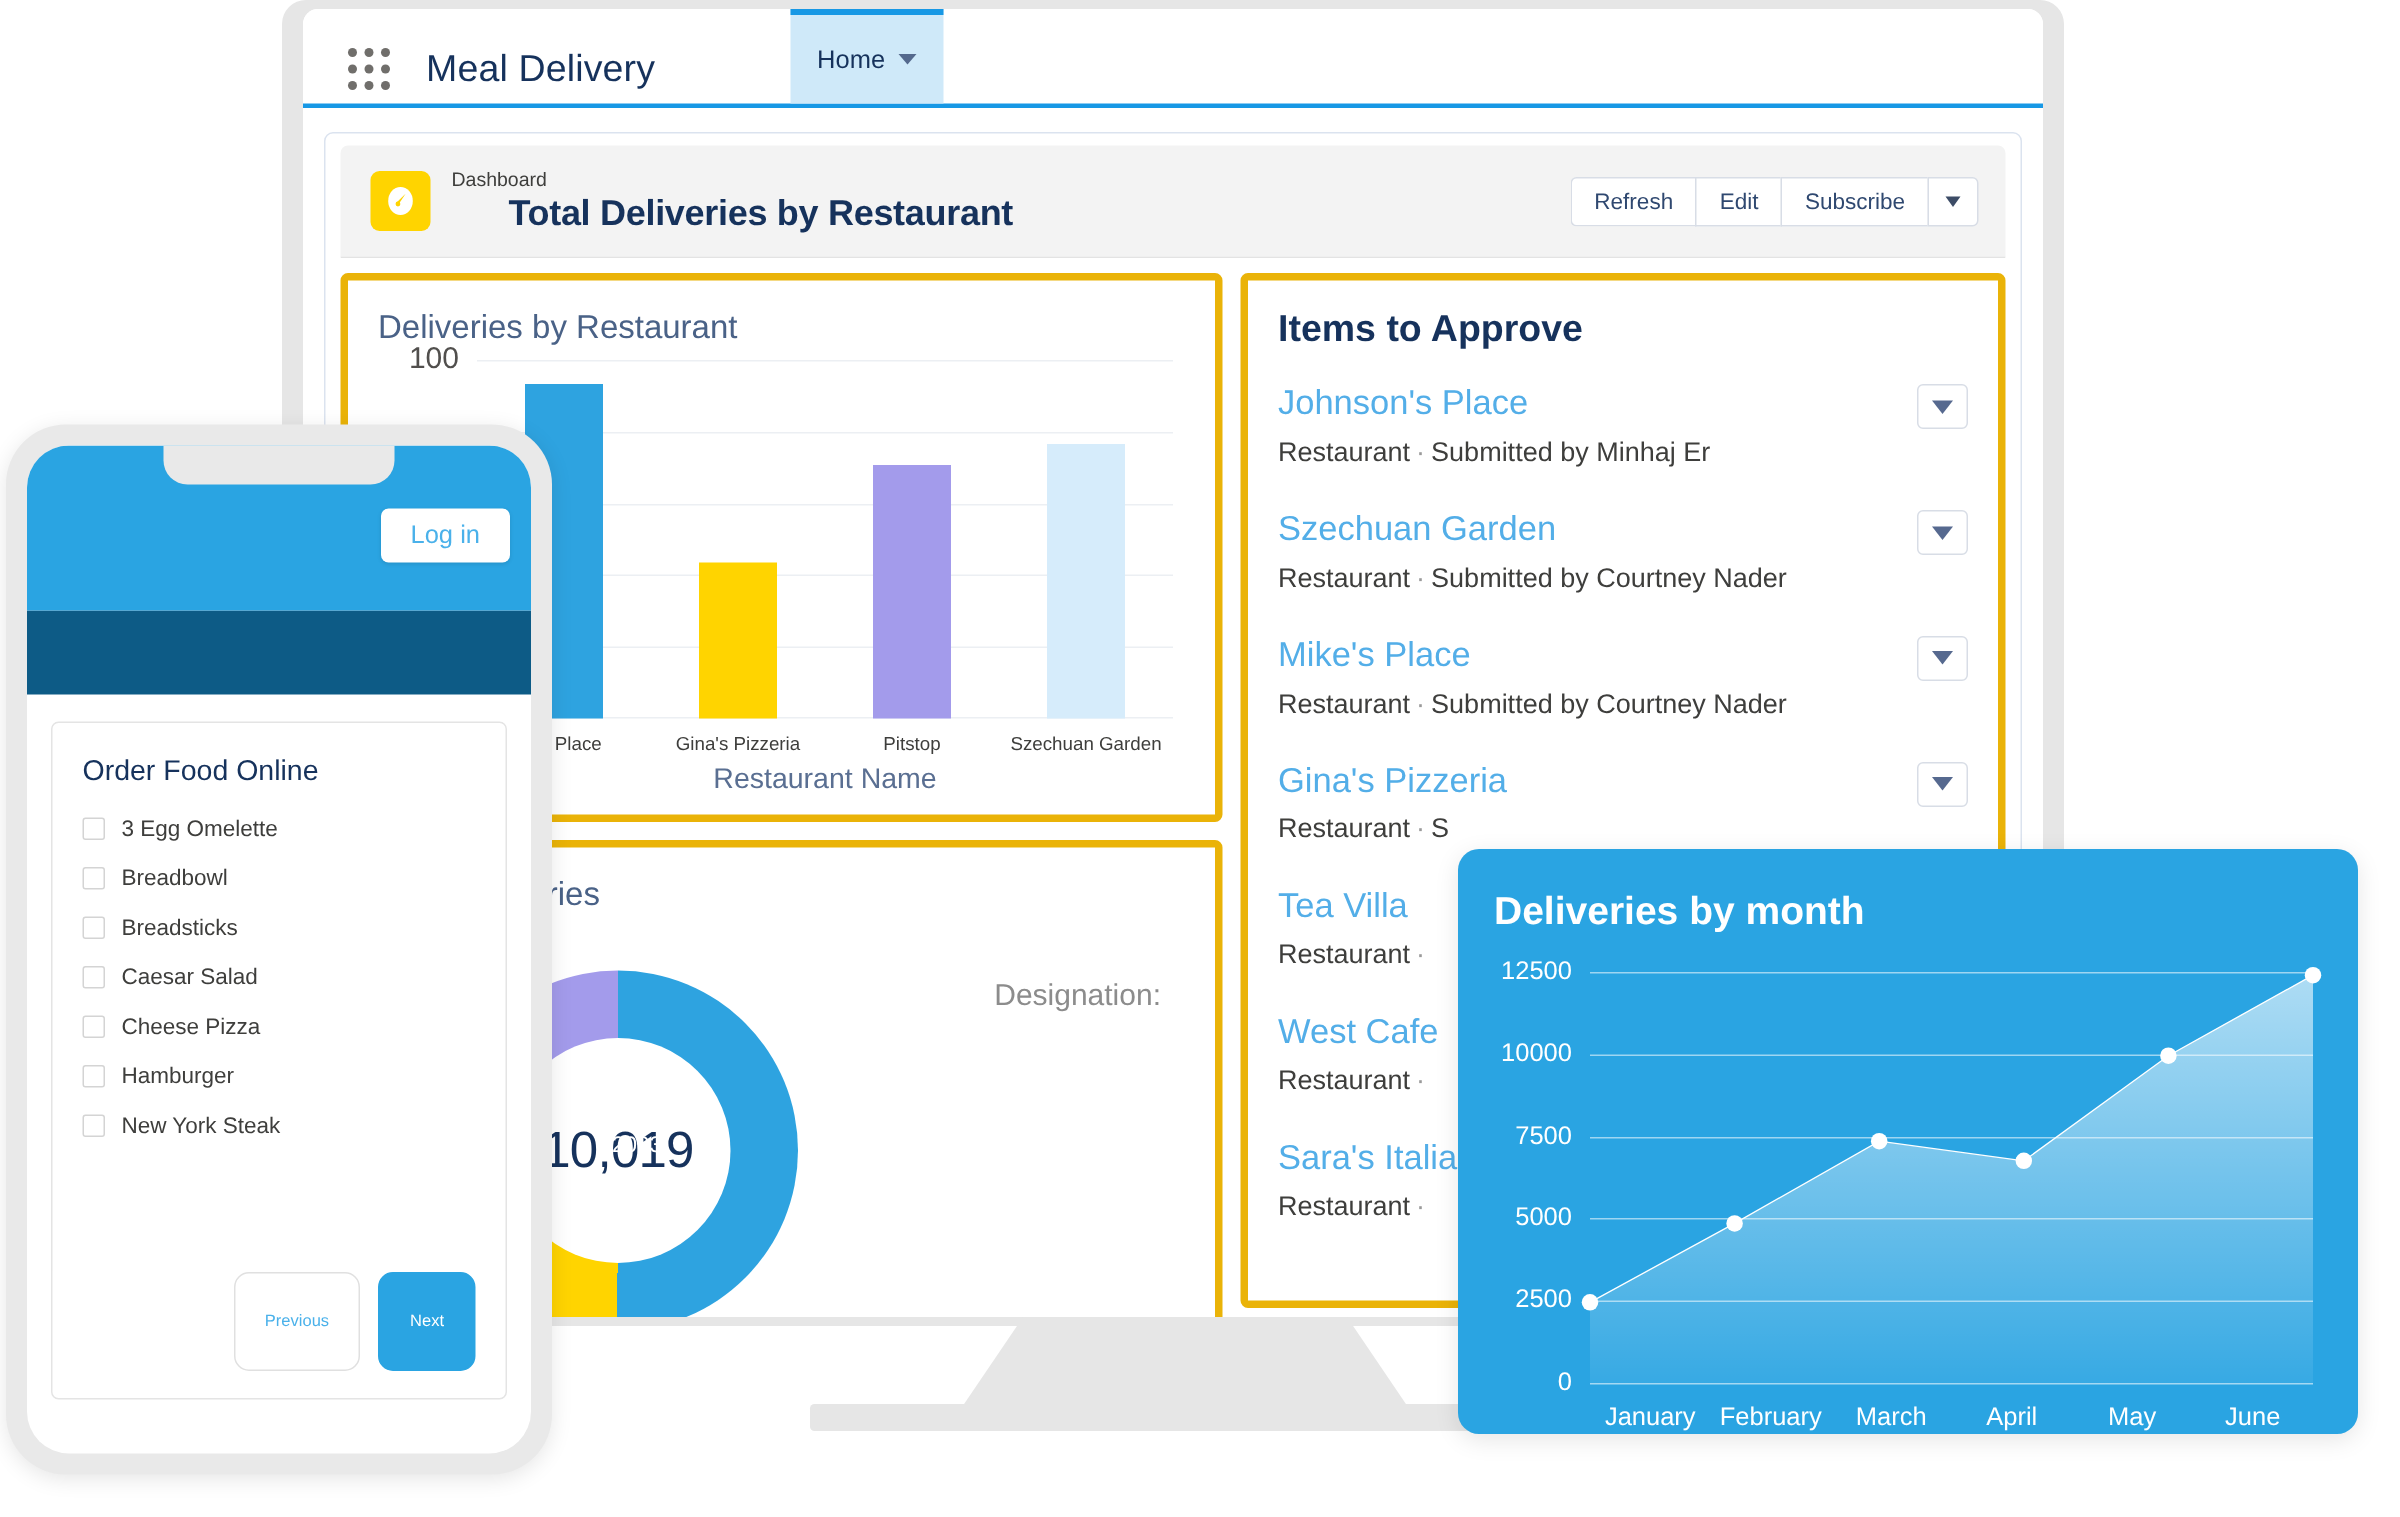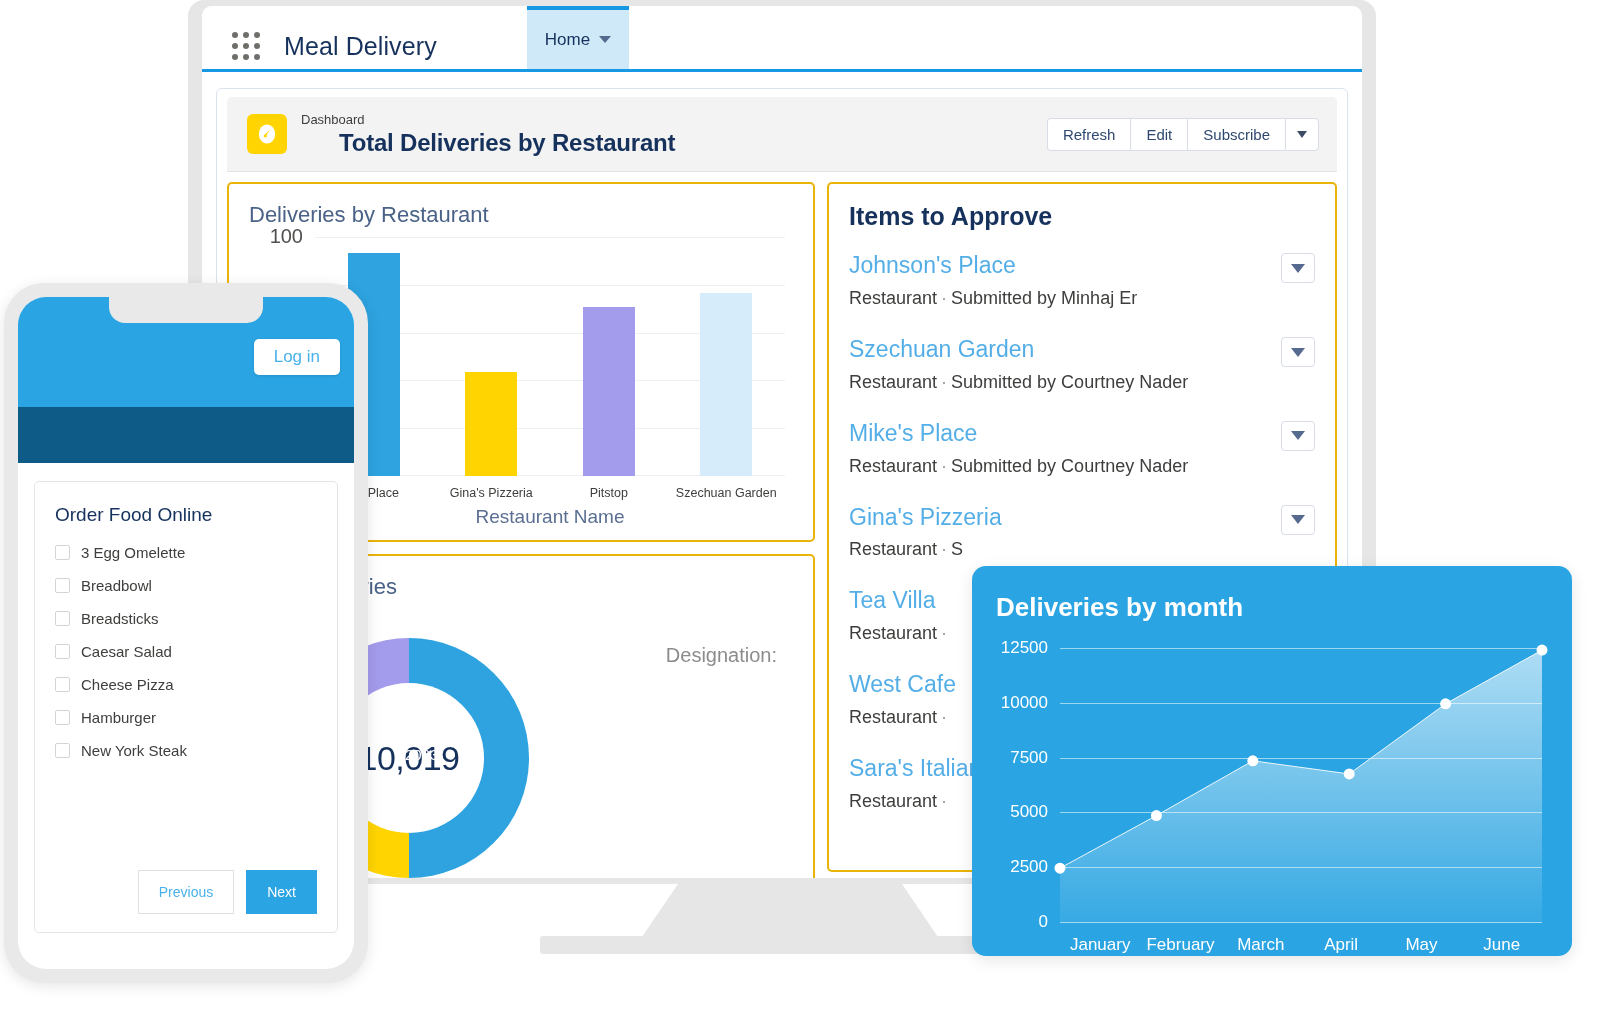--- a/index.html
+++ b/index.html
@@ -90,21 +90,21 @@
   .btn-g.last { border-right: 1px solid #d8dde6; border-radius: 0 4px 4px 0; padding: 7px 11px; }
   .btn-caret { width:0;height:0;border-left:5px solid transparent;border-right:5px solid transparent;border-top:7px solid #3c4c66; display:block; }
 
   
   .widget-grid {
     display: flex; gap: 12px; padding: 10px 10px 0 10px;
   }
   .col-left { width: 588px; display: flex; flex-direction: column; gap: 12px; }
   .col-right { flex: 1; }
   .widget {
-    background: #fff; border: 2px solid #eab308; border-radius: 5px;
+    background: #fff; border: 5px solid #eab308; border-radius: 5px;
     padding: 18px 20px 12px 20px;
   }
   .w-title-blue { font-size: 22px; color: #4a6287; font-weight: 400; }
   .w-title-dark { font-size: 25px; color: #16325c; font-weight: bold; }
 
   
   .bar-wrap { position: relative; height: 300px; }
   .bc-plot { position: absolute; left: 66px; right: 8px; top: 10px; bottom: 52px; }
   .gridline { position: absolute; left: 0; right: 0; height: 1px; background: #eceff3; }
   .ytick { position: absolute; right: 100%; transform: translateY(-52%); padding-right: 12px;
@@ -175,21 +175,21 @@
     border: 1px solid #e4e4e4; border-radius: 5px; background: #fff;
     padding: 22px 20px 18px 20px; min-height: 452px;
     display: flex; flex-direction: column;
   }
   .ph-card-title { font-size: 19px; color: #16325c; margin-bottom: 18px; }
   .ph-check { display: flex; align-items: center; gap: 11px; margin-bottom: 16px; }
   .ph-box { width: 15px; height: 15px; border: 1px solid #d4d4d4; border-radius: 2px; background:#fff; flex: none; }
   .ph-check label { font-size: 15px; color: #3e3e3c; }
   .ph-actions { margin-top: auto; display: flex; justify-content: flex-end; gap: 12px; padding-top: 16px; }
   .ph-btn {
-    font-size: 14px; padding: 13px 20px; border-radius: 0; cursor: pointer;
+    font-size: 11px; padding: 26px 20px; border-radius: 10px; cursor: pointer;
     font-family: "Liberation Sans", sans-serif;
   }
   .ph-btn.ghost { background: #fff; border: 1px solid #e0e0e0; color: #4ab1ea; }
   .ph-btn.primary { background: #2aa4e2; border: 1px solid #2aa4e2; color: #fff; }
 
   
   .line-card {
     position: absolute; left: 972px; top: 566px; width: 600px; height: 390px;
     background: #2aa4e2; border-radius: 14px; padding: 26px 26px 14px 24px;
     box-shadow: 0 4px 16px rgba(0,0,0,.10);

